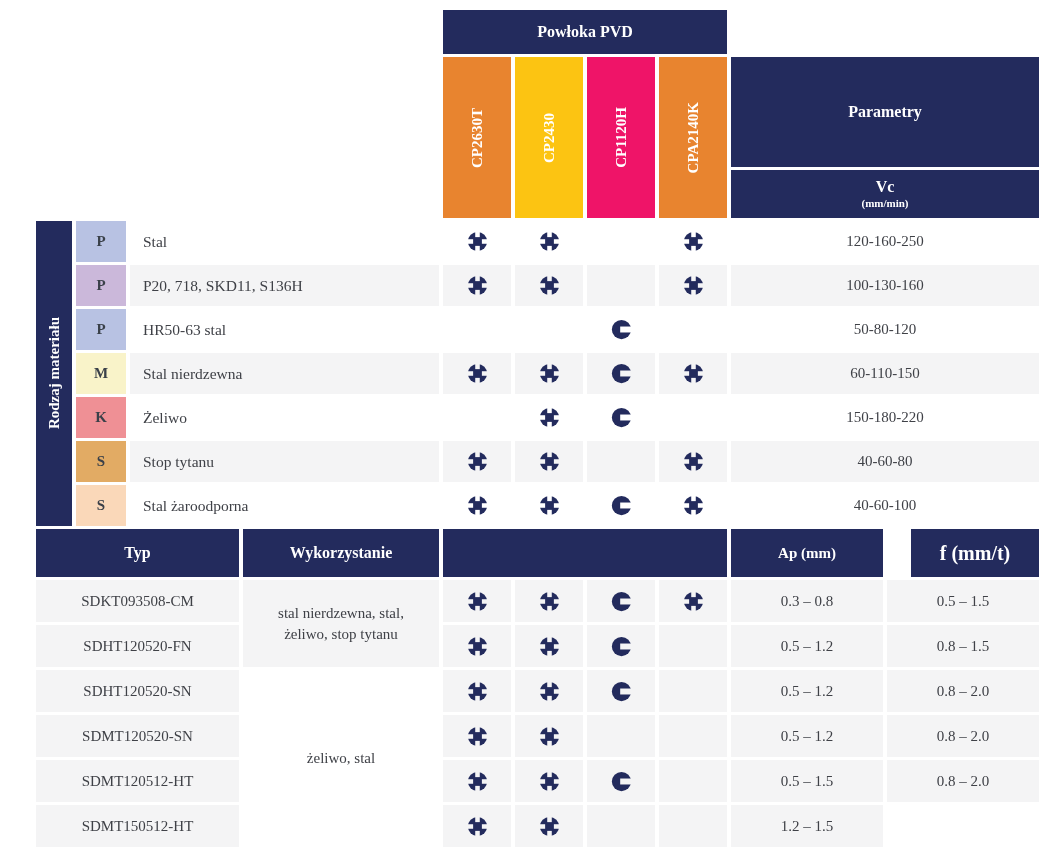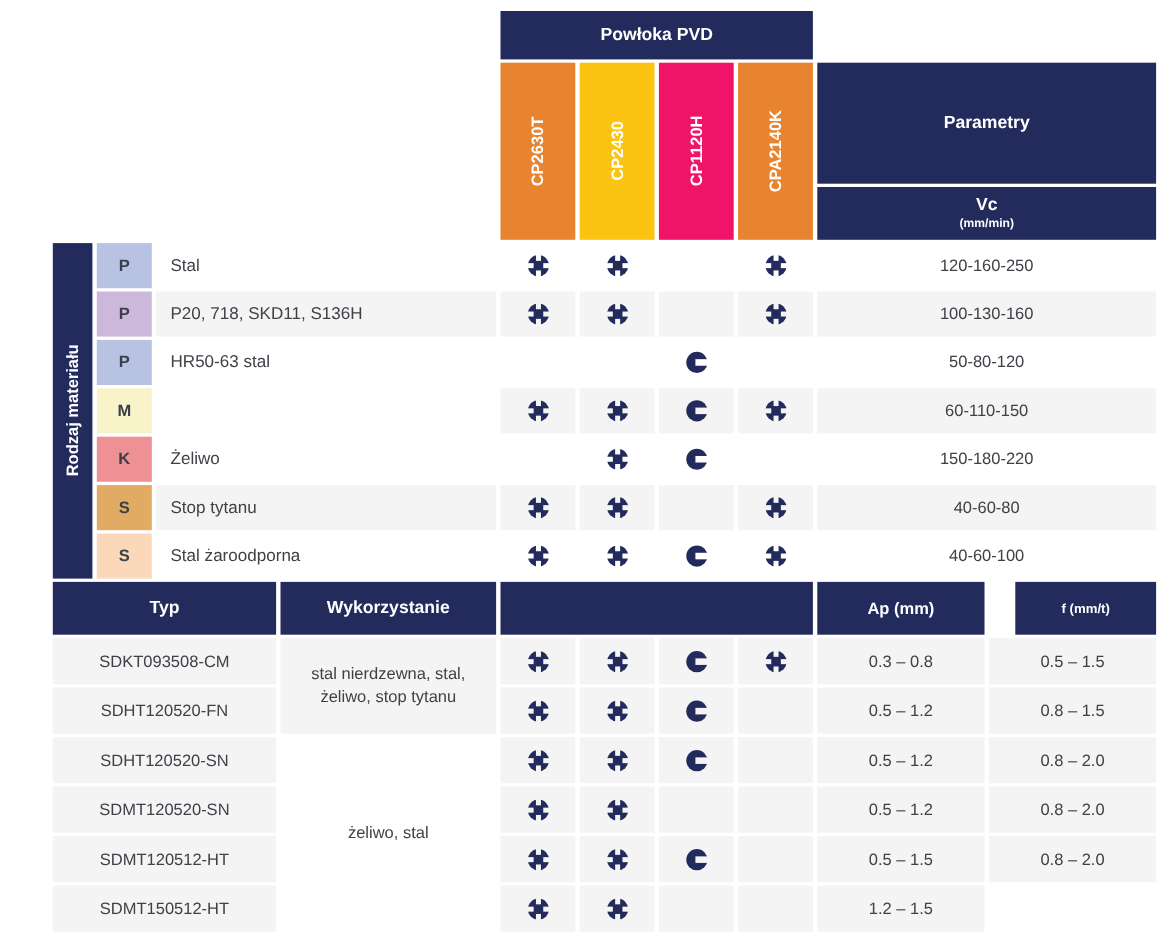--- a/index.html
+++ b/index.html
@@ -1,33 +1,33 @@
 <!DOCTYPE html>
 <html style="--navy: #232b5d;"><head>
 <meta charset="utf-8">
 <style>
   html,body{margin:0;padding:0;background:#ffffff;}
   body{width:1064px;height:850px;font-family:"Liberation Sans","DejaVu Sans",sans-serif;overflow:hidden;}
-  .wrap{padding:10px 0 0 48px;}
+  .wrap{padding:10px 0 0 36px;font-family:Liberation Serif, serif;}
   .grid{display:grid;gap:3px 4px;}
   #gridTop{grid-template-columns:36px 50px 309px 68px 68px 68px 68px 308px;
            grid-template-rows:44px 110px 48px repeat(7,41px);}
   #gridBottom{grid-template-columns:203px 196px 68px 68px 68px 68px 152px 152px;
               grid-template-rows:48px repeat(6,42px);margin-top:3px;}
   .hdr{background:var(--navy);color:#fff;display:flex;align-items:center;justify-content:center;
        font-weight:bold;font-size:16px;text-align:center;}
   .hdr.pvd{grid-column:4/8;grid-row:1;}
   .hdr.parametry{grid-column:8;grid-row:2;}
   .hdr.vc{grid-column:8;grid-row:3;flex-direction:column;line-height:1.15;}
   .hdr.vc .unit{font-size:11px;}
   .hdr.typ{grid-column:1;grid-row:1;}
   .hdr.wyk{grid-column:2;grid-row:1;}
   .hdr.blank{grid-column:3/7;grid-row:1;}
   .hdr.ap{grid-column:7;grid-row:1;font-size:15px;}
-  .hdr.fcol{grid-column:8;grid-row:1;font-size:12px;margin-left:24px;}
+  .hdr.fcol{grid-column:8;grid-row:1;font-size:20px;margin-left:24px;}
   .coatcol{grid-row:2/4;display:flex;align-items:center;justify-content:center;color:#fff;}
   .sidebar{grid-column:1;grid-row:4/11;background:var(--navy);color:#fff;
            display:flex;align-items:center;justify-content:center;}
   .vtext{writing-mode:vertical-rl;transform:rotate(180deg);font-weight:bold;font-size:15px;white-space:nowrap;}
   .cell{display:flex;align-items:center;justify-content:center;font-size:15px;color:#3f4147;}
   .cell.name{justify-content:flex-start;padding-left:13px;font-size:15.5px;}
   .badge{display:flex;align-items:center;justify-content:center;font-weight:bold;font-size:15px;color:#3a4049;}
   .striped{background:#f4f4f5;}
   .gray{background:#f4f4f5;}
   .usage{display:flex;align-items:center;justify-content:center;text-align:center;
@@ -141,20 +141,21 @@
       <div class="cell" style="grid-area: 6 / 5;"></div>
       <div class="cell" style="grid-area: 6 / 6;">
         <svg width="21" height="21" viewBox="0 0 24 24">
           <circle cx="12" cy="12" r="11" fill="#232b5d"></circle>
           <rect x="10.5" y="8.6" width="15" height="6.8" fill="#ffffff"></rect>
         </svg>
       </div>
       <div class="cell" style="grid-area: 6 / 7;"></div>
       <div class="cell" style="grid-area: 6 / 8;">50-80-120</div>
       <div class="badge" style="grid-area: 7 / 2; background: rgb(249, 243, 201);">M</div>
+      <div class="cell name striped" style="grid-area: 7 / 3;">Stal nierdzewna</div>
       <div class="cell striped" style="grid-area: 7 / 4;">
         <svg width="21" height="21" viewBox="0 0 24 24">
           <circle cx="12" cy="12" r="11" fill="#232b5d"></circle>
           <g fill="#f4f4f5">
             <rect x="9.4" y="-2" width="5.2" height="9"></rect>
             <rect x="9.4" y="17" width="5.2" height="9"></rect>
             <rect x="-2" y="9.4" width="9" height="5.2"></rect>
             <rect x="17" y="9.4" width="9" height="5.2"></rect>
           </g>
         </svg>

